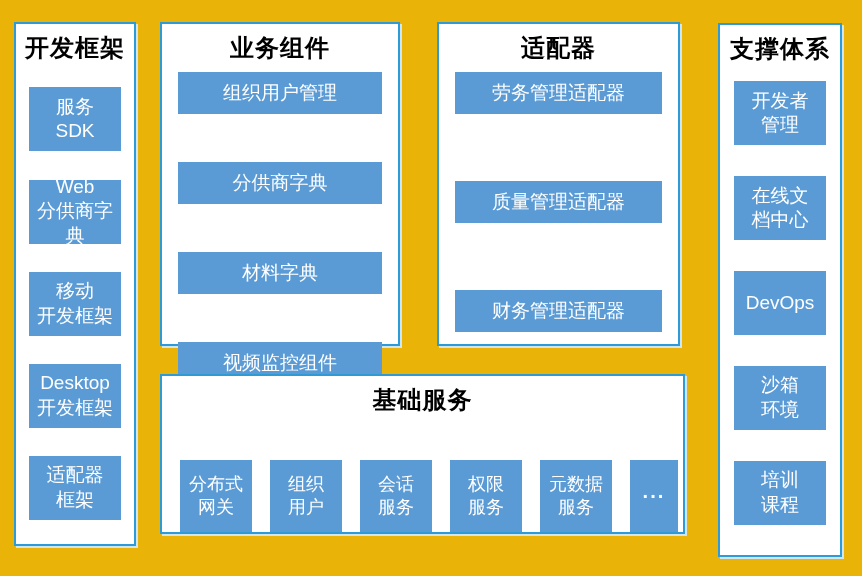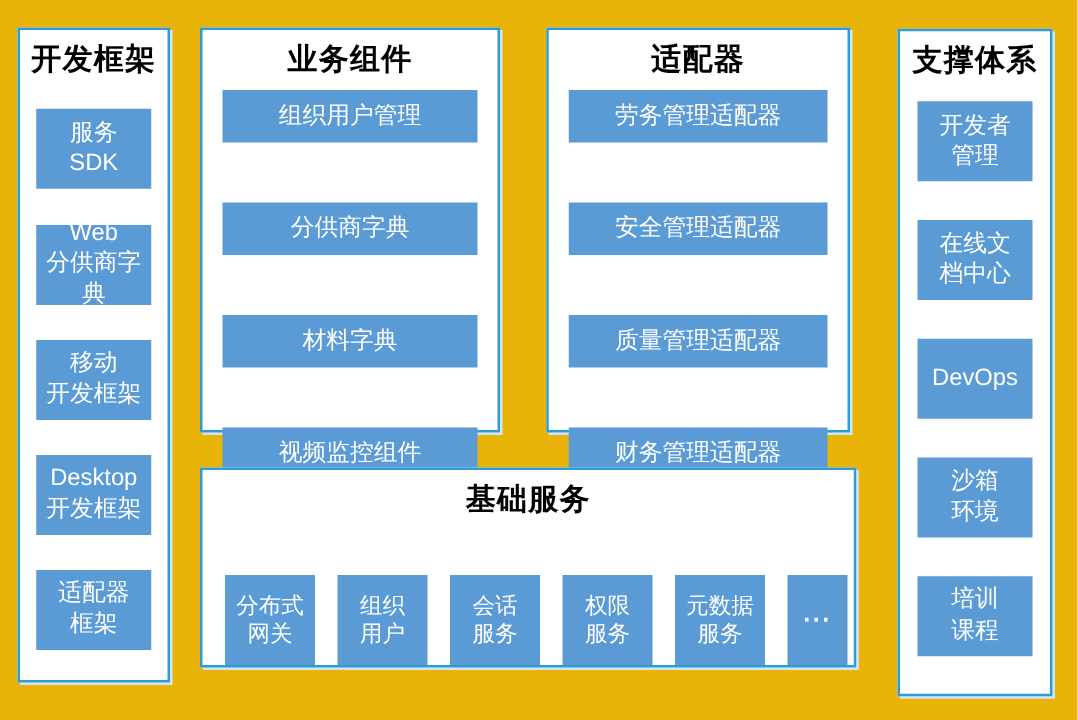--- a/index.html
+++ b/index.html
@@ -70,21 +70,20 @@
       <div class="box">材料字典</div>
       <div class="box">视频监控组件</div>
       <div class="box">视频监控组件</div>
     </div>
   </section>
 
   <section class="panel panel-adapter">
     <h2 class="panel-title">适配器</h2>
     <div class="boxes col">
       <div class="box">劳务管理适配器</div>
-      <div class="box">安全管理适配器</div>
       <div class="box">质量管理适配器</div>
       <div class="box">财务管理适配器</div>
     </div>
   </section>
 
   <section class="panel panel-support">
     <h2 class="panel-title">支撑体系</h2>
     <div class="boxes col">
       <div class="box">开发者
 管理</div>

